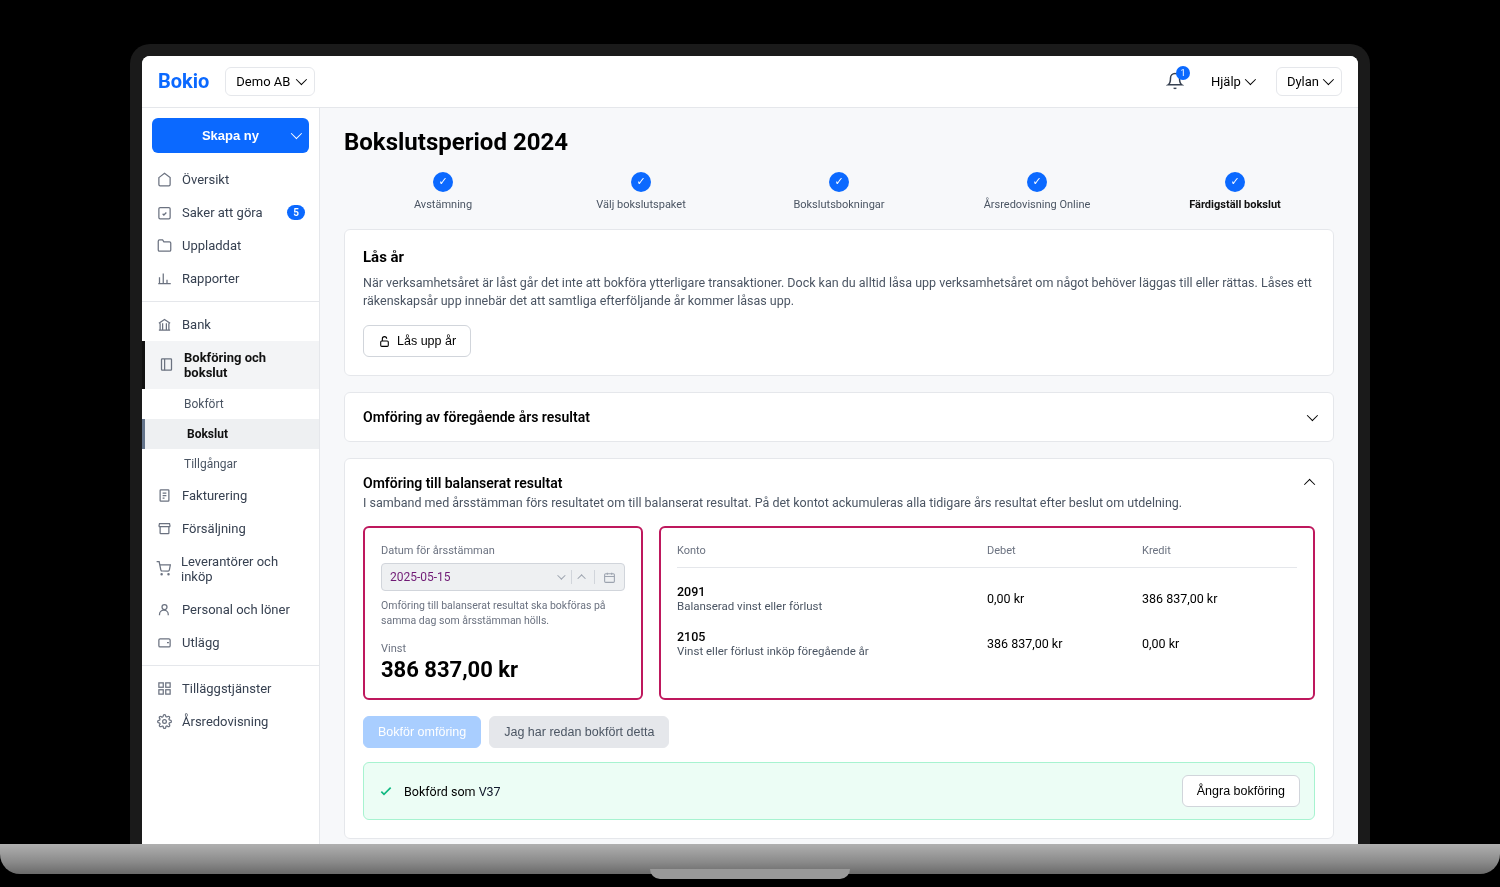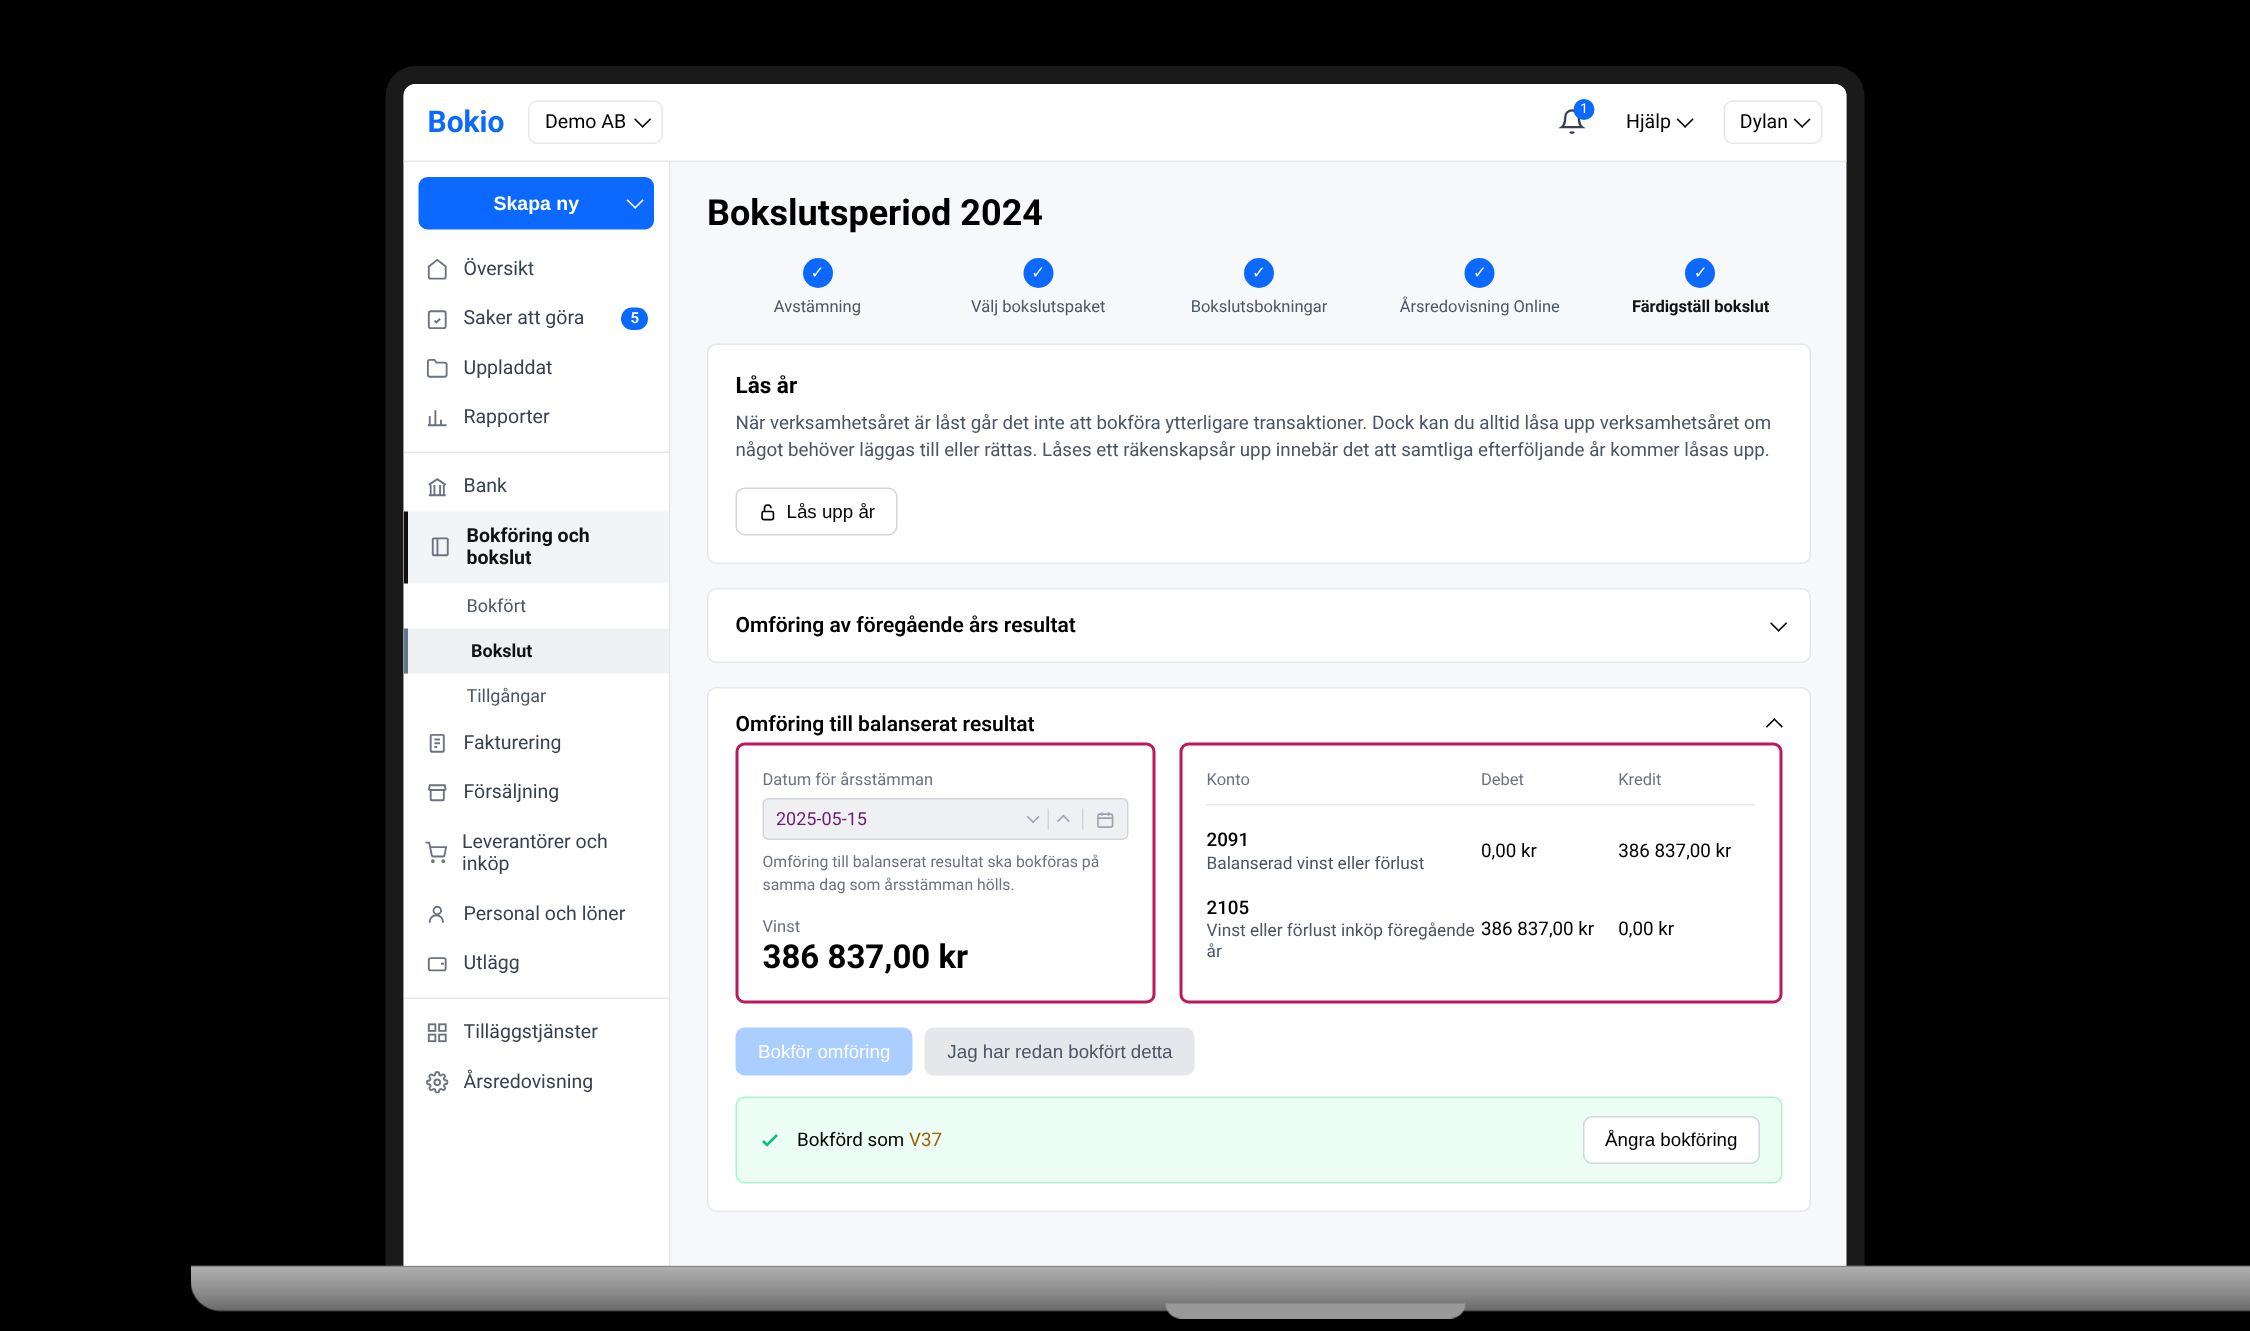--- a/index.html
+++ b/index.html
@@ -6,21 +6,21 @@
 body {
   font-family: -apple-system, BlinkMacSystemFont, "Segoe UI", Roboto, sans-serif;
   background: #000;
   width: 1500px;
   height: 887px;
   display: flex;
   align-items: center;
   justify-content: center;
 }
 .laptop-frame {
-  width: 986px;
+  width: 1240px;
   height: 800px;
   background: #1a1a1a;
   border-radius: 20px 20px 0 0;
   padding: 12px 12px 0 12px;
   position: relative;
 }
 .laptop-base {
   position: absolute;
   bottom: -30px;
   left: -130px;
@@ -369,21 +369,21 @@
 .success-banner {
   border: 1px solid #a7f3d0;
   background: #ecfdf5;
   border-radius: 6px;
   padding: 12px 14px;
   display: flex;
   align-items: center;
   gap: 10px;
   font-size: 12.5px;
 }
-.success-banner .link { color: #a16207; text-decoration: none; }
+.success-banner .link { color: #0f172a; text-decoration: none; }
 .success-banner .spacer { flex: 1; }
 .chevron {
   display: inline-block;
   width: 8px;
   height: 8px;
   border-right: 1.5px solid currentColor;
   border-bottom: 1.5px solid currentColor;
 }
 .chevron.down { transform: rotate(45deg) translateY(-2px); }
 .chevron.up { transform: rotate(-135deg) translateY(-2px); }
@@ -605,20 +605,21 @@
             <span class="chevron down"></span>
           </div>
         </div>
 
         <div class="card">
           <div class="accordion-header" style="padding-bottom:4px;">
             <span>Omföring till balanserat resultat</span>
             <span class="chevron up"></span>
           </div>
           <div class="accordion-body">
+            <div class="accordion-desc">I samband med årsstämman förs resultatet om till balanserat resultat. På det kontot ackumuleras alla tidigare års resultat efter beslut om utdelning.</div>
 
             <div class="panels">
               <div class="panel left">
                 <div class="field-label">Datum för årsstämman</div>
                 <div class="date-input">
                   <span class="date-input-value">2025-05-15</span>
                   <span class="date-input-controls">
                     <span class="chevron down" style="width:6px;height:6px"></span>
                     <span style="border-left:1px solid #d1d5db;height:14px;margin:0 4px"></span>
                     <span class="chevron up" style="width:6px;height:6px"></span>

